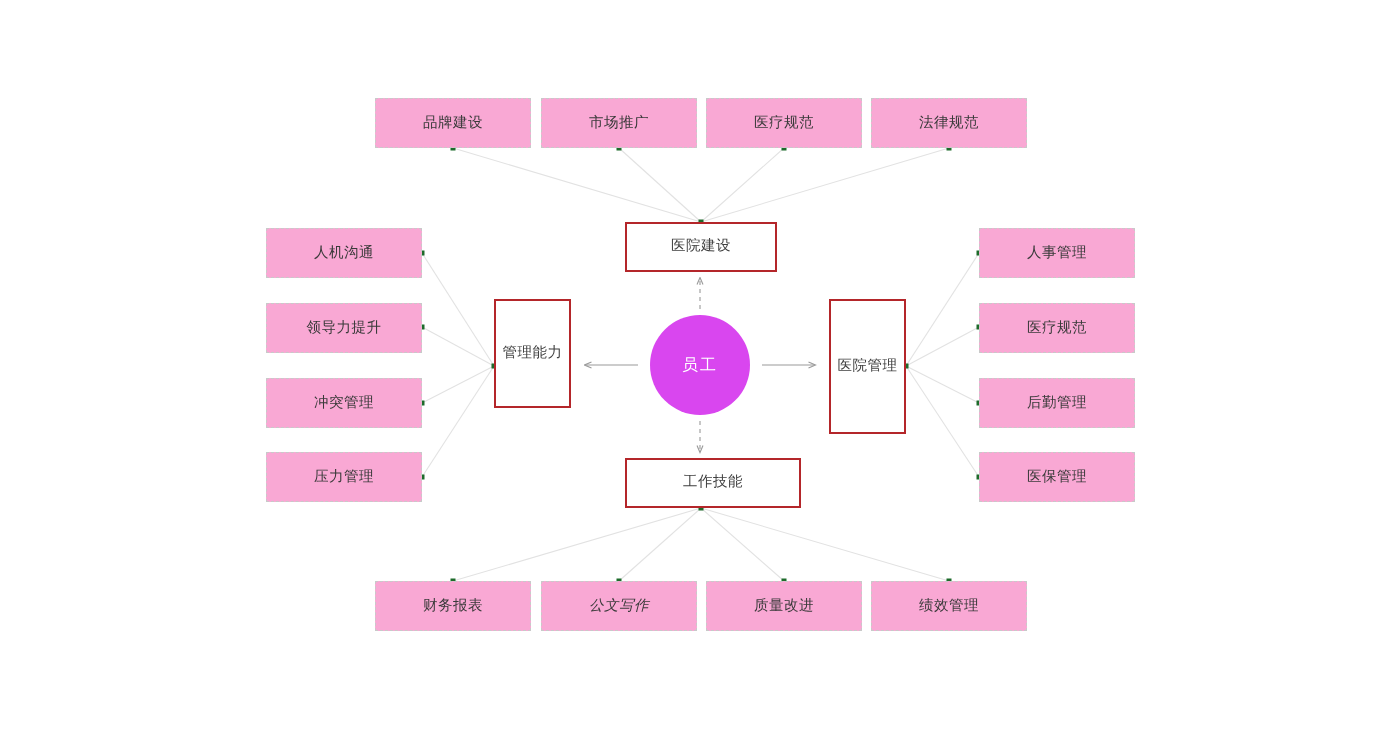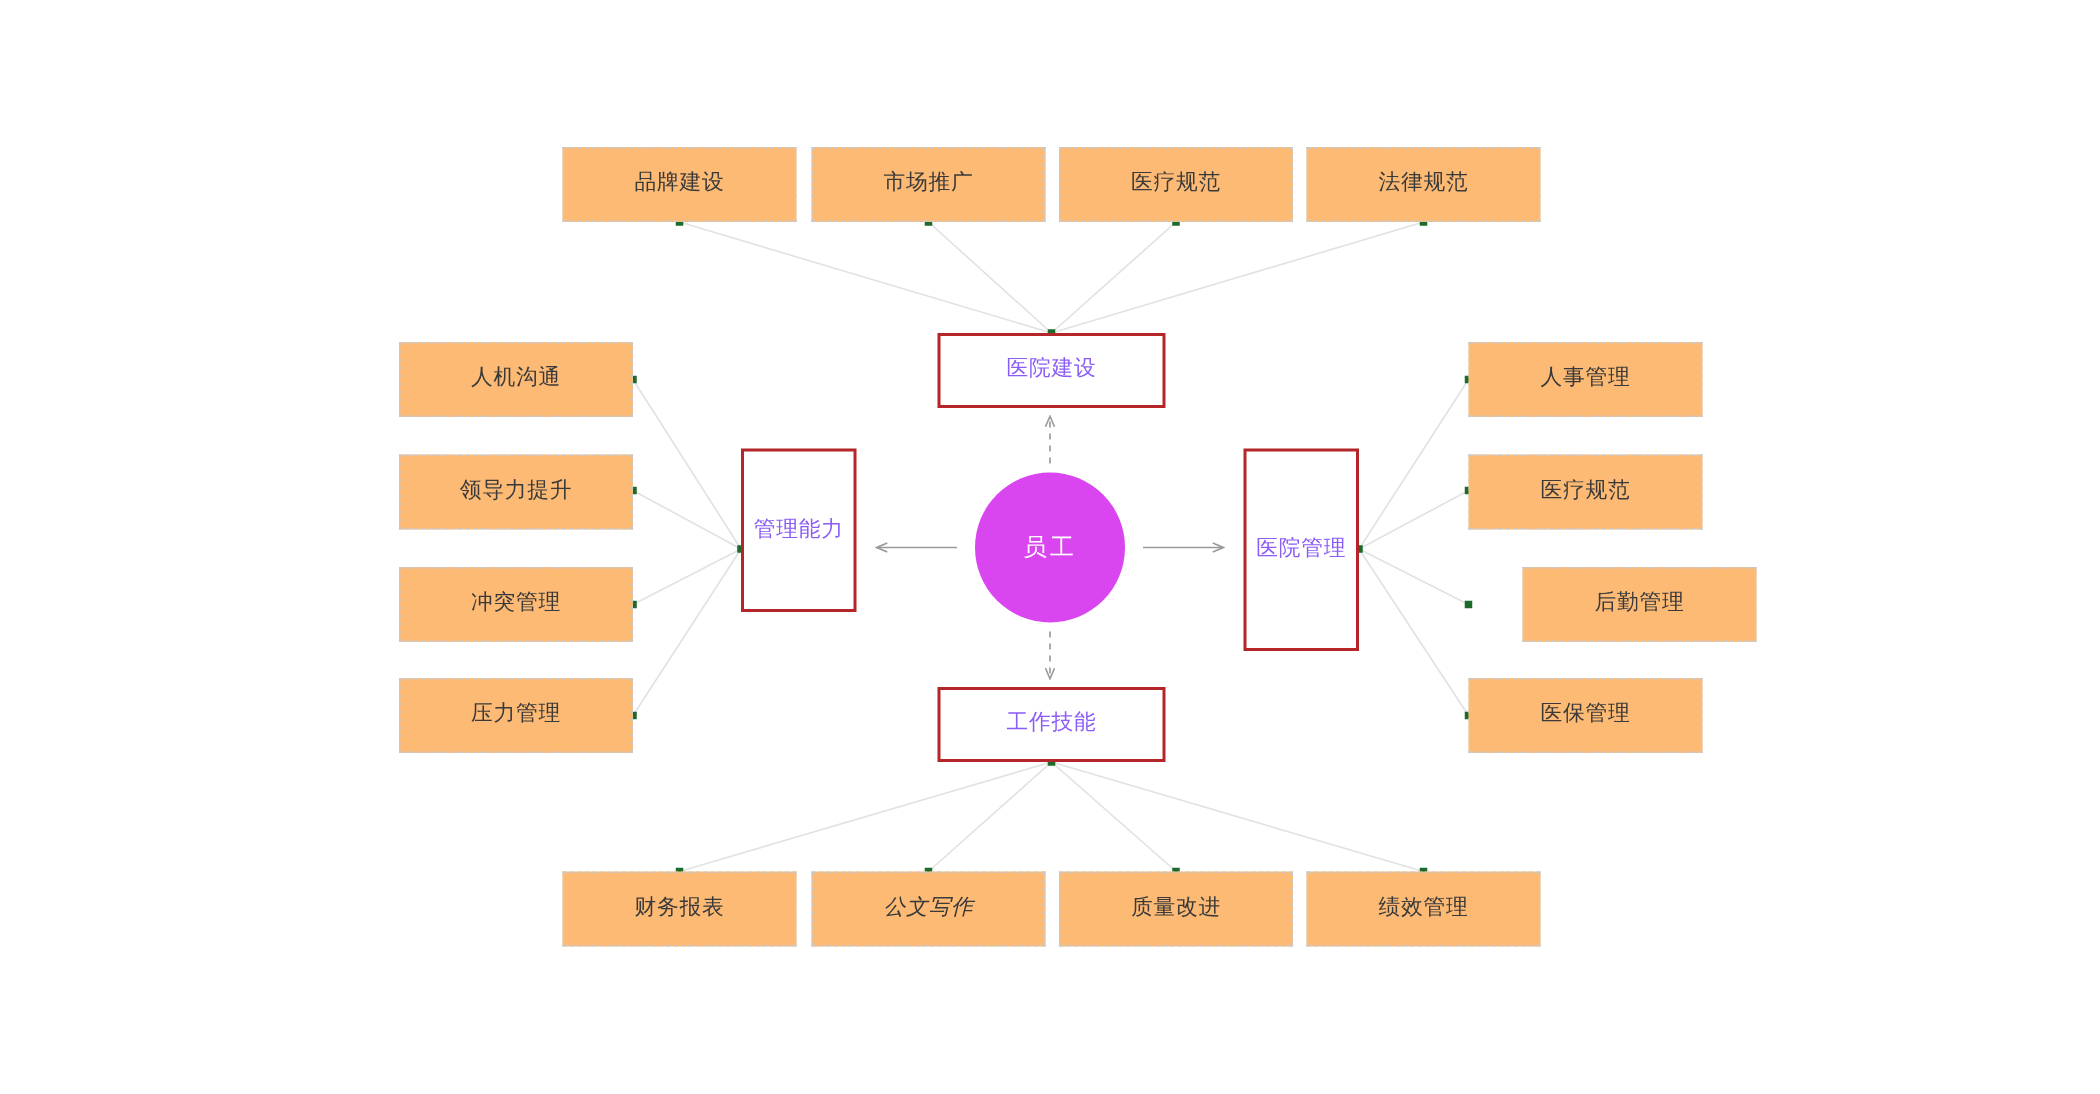--- a/index.html
+++ b/index.html
@@ -25,32 +25,33 @@
     box-sizing:border-box;
     display:flex;
     align-items:center;
     justify-content:center;
     text-align:center;
     line-height:1.2;
   }
   
   .leaf{
     border:1px dashed #c9c9c9;
-    background:#fdba74;
+    background:#f9a8d4;
     color:#3a3a3a;
     font-size:14.5px;
     letter-spacing:.5px;
   }
   
   .branch{
     border:2px solid #b4262a;
     background:#ffffff;
-    color:#8b5cf6;
+    color:#404040;
     font-size:14.5px;
     letter-spacing:.5px;
+    font-family:Liberation Mono, monospace;
   }
   
   .hub{
     position:absolute;
     border-radius:50%;
     background:#a91d24;
     color:#ffffff;
     display:flex;
     align-items:center;
     justify-content:center;
@@ -131,21 +132,21 @@
   <div id="branch-layer">
       <div class="node branch" style="left: 625px; top: 222px; width: 152px; height: 50px;">
         <span>医院建设</span>
       </div>
       <div class="node branch" style="left: 494px; top: 299px; width: 77px; height: 109px;">
         <span>管理能力</span>
       </div>
       <div class="node branch" style="left: 829px; top: 299px; width: 77px; height: 135px;">
         <span>医院管理</span>
       </div>
-      <div class="node branch" style="left: 625px; top: 458px; width: 152px; height: 50px;">
+      <div class="node branch" style="left: 625px; top: 458px; width: 176px; height: 50px;">
         <span>工作技能</span>
       </div>
     </div>
   <div id="leaf-layer">
       <div class="node leaf" style="left: 375px; top: 98px; width: 156px; height: 50px;">
         <span>品牌建设</span>
       </div>
       <div class="node leaf" style="left: 541px; top: 98px; width: 156px; height: 50px;">
         <span>市场推广</span>
       </div>
@@ -166,21 +167,21 @@
       </div>
       <div class="node leaf" style="left: 266px; top: 452px; width: 156px; height: 50px;">
         <span>压力管理</span>
       </div>
       <div class="node leaf" style="left: 979px; top: 228px; width: 156px; height: 50px;">
         <span>人事管理</span>
       </div>
       <div class="node leaf" style="left: 979px; top: 303px; width: 156px; height: 50px;">
         <span>医疗规范</span>
       </div>
-      <div class="node leaf" style="left: 1015px; top: 378px; width: 156px; height: 50px;">
+      <div class="node leaf" style="left: 979px; top: 378px; width: 156px; height: 50px;">
         <span>后勤管理</span>
       </div>
       <div class="node leaf" style="left: 979px; top: 452px; width: 156px; height: 50px;">
         <span>医保管理</span>
       </div>
       <div class="node leaf" style="left: 375px; top: 581px; width: 156px; height: 50px;">
         <span>财务报表</span>
       </div>
       <div class="node leaf" style="left: 541px; top: 581px; width: 156px; height: 50px; font-style: italic;">
         <span>公文写作</span>

